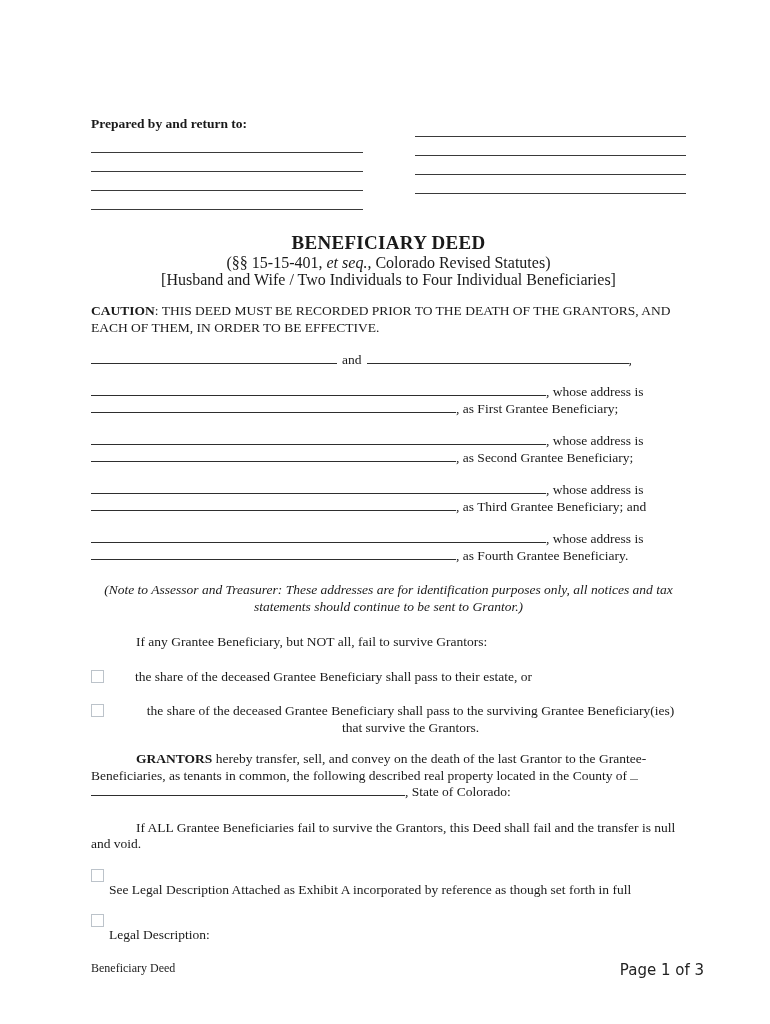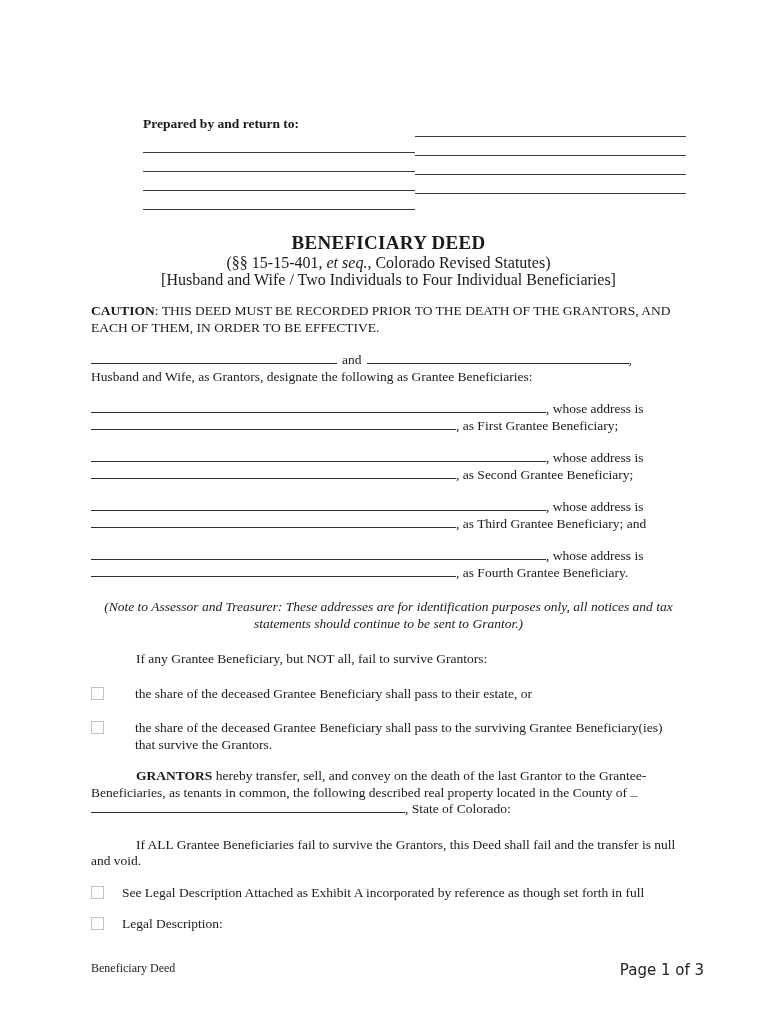--- a/index.html
+++ b/index.html
@@ -9,21 +9,21 @@
     width: 770px;
     height: 1024px;
     background: #ffffff;
     font-family: "Liberation Serif", serif;
     font-size: 13.5px;
     color: #1a1a1a;
     padding: 116px 84px 0 91px;
     overflow: hidden;
   }
   
-  .addr-header { display: flex; justify-content: flex-end; }
+  .addr-header { display: flex; justify-content: space-between; }
   .addr-col { width: 272px; }
   .addr-col.right { width: 271px; }
   .addr-label { font-weight: bold; font-size: 13.5px; height: 18px; }
   .fill-line { height: 19px; border-bottom: 1.2px solid #3a3a3a; }
   .addr-col .fill-line:first-of-type { margin-top: 2px; }
 
   
   .title-block { text-align: center; margin-top: 22px; }
   .doc-title { font-size: 19px; font-weight: bold; letter-spacing: 0.3px; line-height: 22px; }
   .subtitle { font-size: 16px; line-height: 15.5px; margin-top: 1px; }
@@ -41,35 +41,35 @@
 
   .beneficiary { margin-top: 16px; }
   .ben-line { line-height: 16.5px; white-space: nowrap; }
   .addr-blank { width: 455px; }
   .name-blank { width: 365px; }
 
   .assessor-note { margin-top: 18px; text-align: center; font-style: italic; line-height: 16.5px; }
 
   .survival-intro { margin-top: 19px; }
 
-  .check-row { display: flex; margin-top: 18px; align-items: flex-start; }
+  .check-row { display: flex; margin-top: 18px; align-items: flex-start; text-align: center; }
   .checkbox {
     width: 13px; height: 13px; flex: 0 0 13px;
     border: 1px solid #bcc3ca; background: #ffffff;
     margin-top: 1px;
   }
   .check-text { margin-left: 31px; line-height: 16.5px; }
 
   .all-fail { margin-top: 19px; }
   .transfer { margin-top: 15px; }
   .tiny-blank { width: 8px; border-bottom-color: #8a8a8a; height: 10px; }
   .county-blank { width: 314px; }
 
   .legal-block { margin-top: 9px; }
-  .legal-block .check-row { margin-top: 15px; }
+  .legal-block .check-row { margin-top: 15px; flex-direction: column; }
   .legal-block .check-text { margin-left: 18px; }
 
   
   .footer {
     position: absolute;
     left: 0; right: 0;
     top: 961px;
     display: flex;
     justify-content: space-between;
     padding: 0 66px 0 91px;
@@ -100,21 +100,20 @@
 
   <div class="title-block">
     <div class="doc-title">BENEFICIARY DEED</div>
     <div class="subtitle"><span>(§§ 15-15-401, </span><i>et seq.</i><span>, Colorado Revised Statutes)</span></div>
     <div class="subtitle">[Husband and Wife / Two Individuals to Four Individual Beneficiaries]</div>
   </div>
 
   <p class="caution"><b>CAUTION</b><span>: THIS DEED MUST BE RECORDED PRIOR TO THE DEATH OF THE GRANTORS, AND EACH OF THEM, IN ORDER TO BE EFFECTIVE.</span></p>
 
   <p class="grantors-line"><span class="blank" style="width:246px"></span><span class="conn">and</span><span class="blank" style="width:262px"></span><span>,</span></p>
-  <p class="designation">Husband and Wife, as Grantors, designate the following as Grantee Beneficiaries:</p>
 
   <div class="beneficiary">
     <div class="ben-line"><span class="blank addr-blank"></span><span>, whose address is</span></div>
     <div class="ben-line"><span class="blank name-blank"></span><span>, as First Grantee Beneficiary;</span></div>
   </div>
   <div class="beneficiary">
     <div class="ben-line"><span class="blank addr-blank"></span><span>, whose address is</span></div>
     <div class="ben-line"><span class="blank name-blank"></span><span>, as Second Grantee Beneficiary;</span></div>
   </div>
   <div class="beneficiary">

